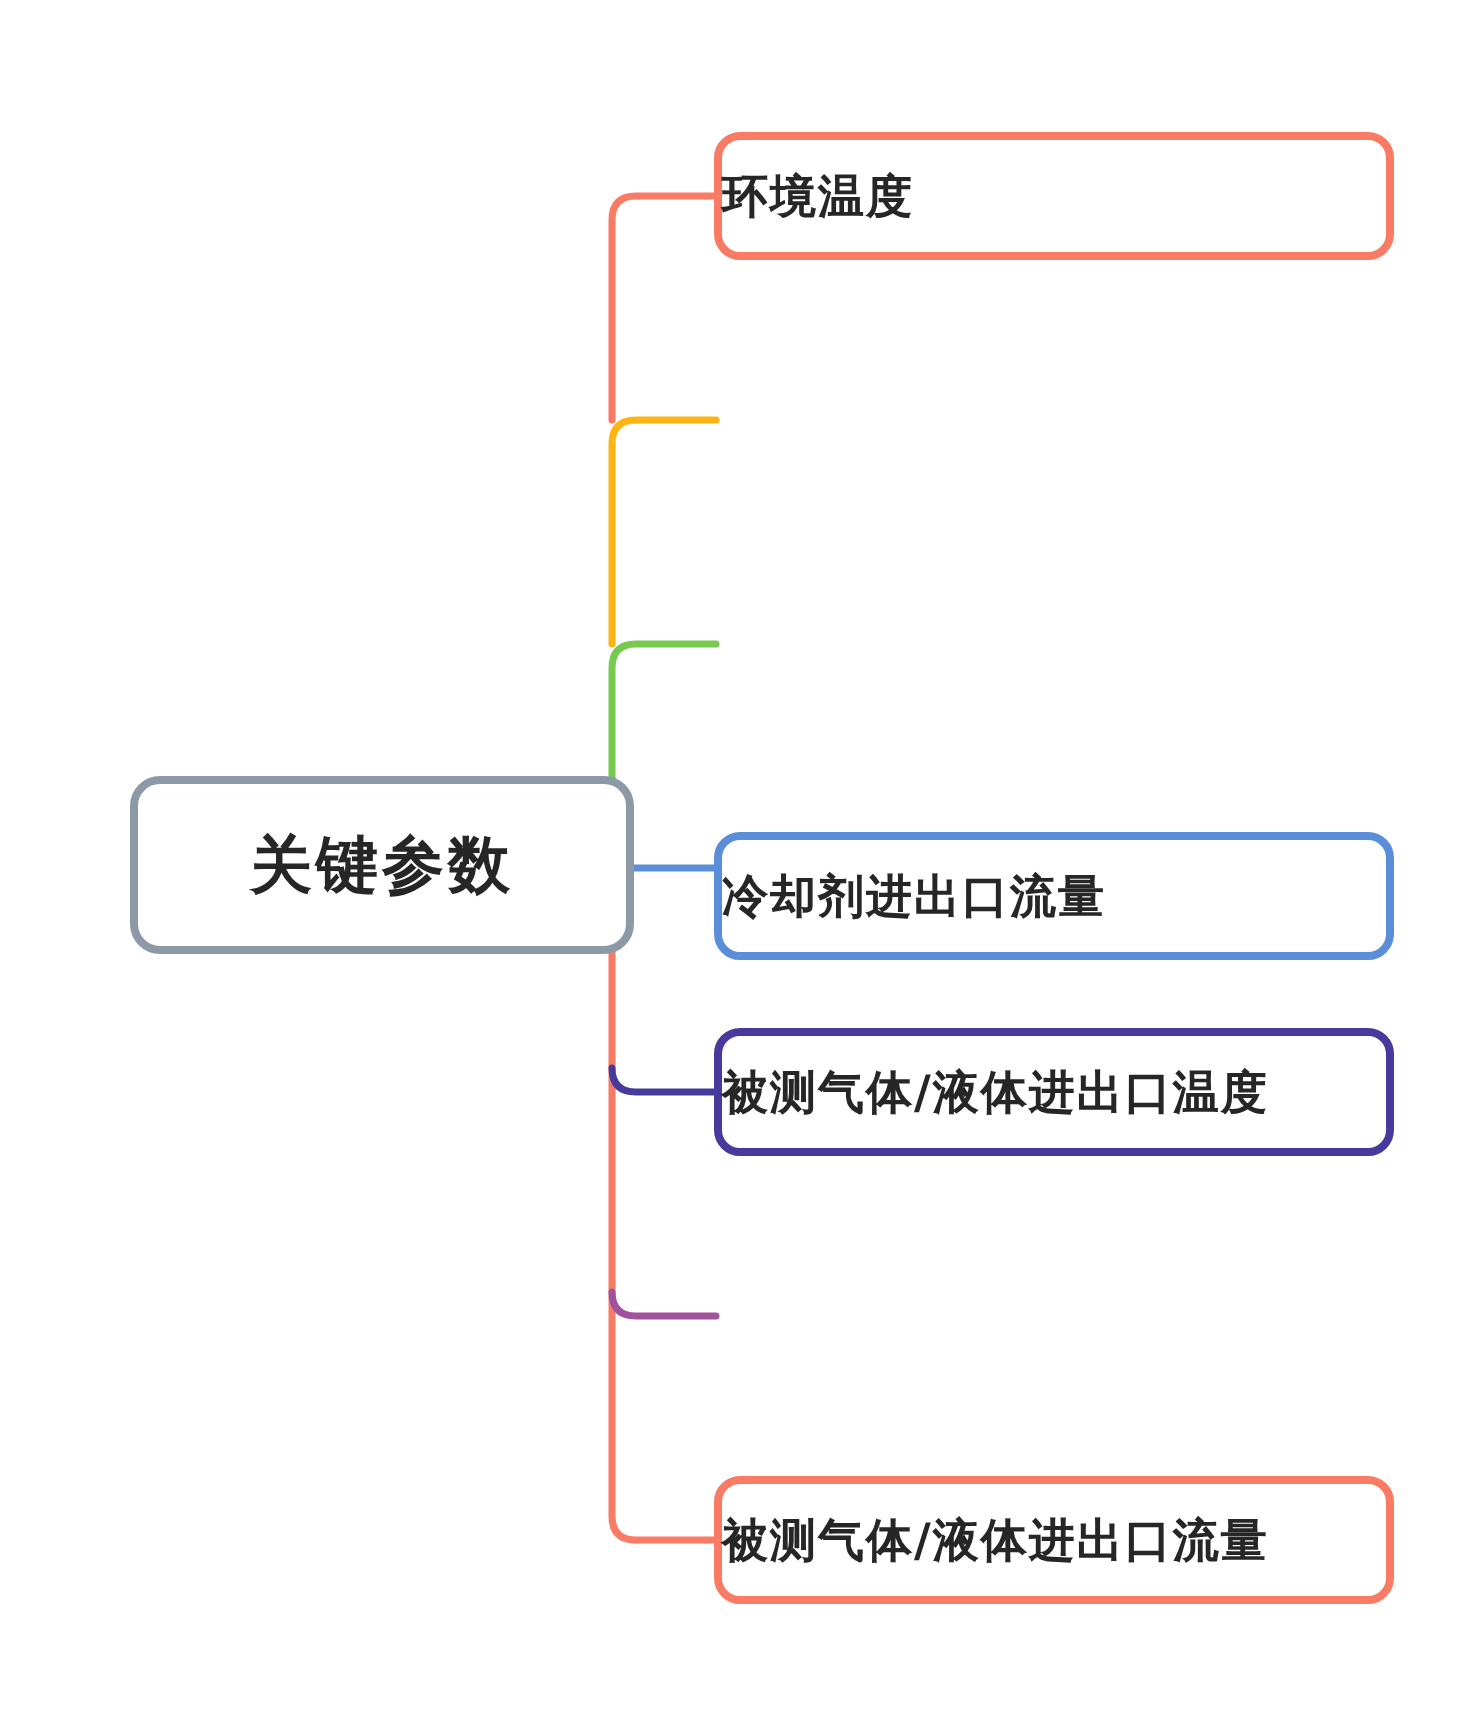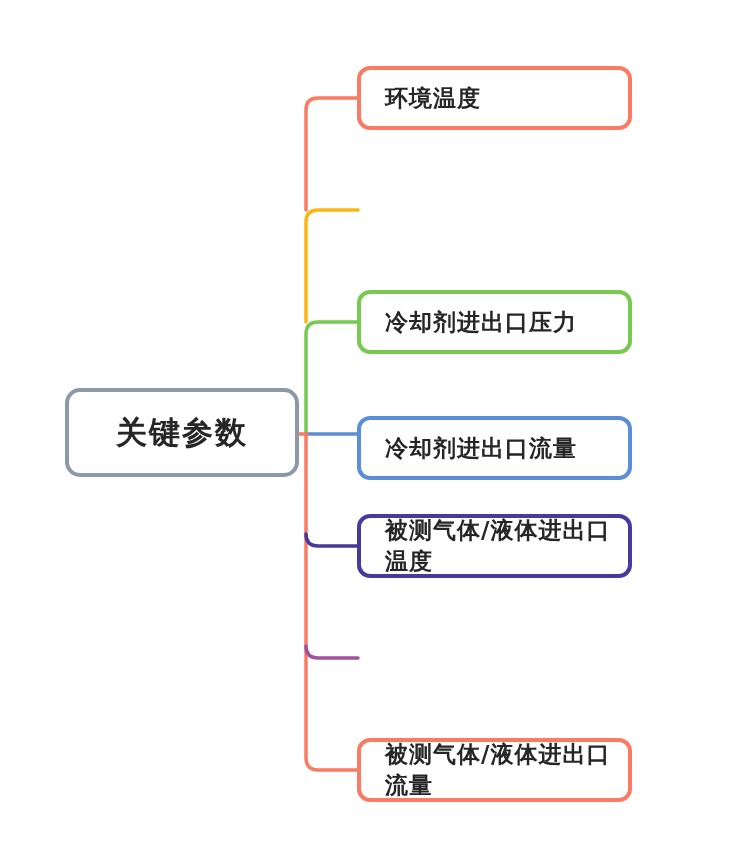--- a/index.html
+++ b/index.html
@@ -23,33 +23,32 @@
     background: #ffffff;
     border-style: solid;
     display: flex;
     align-items: center;
     color: #262626;
     font-weight: 700;
     cursor: default;
   }
   .root-node {
     left: 65px; top: 388px;
-    width: 234px; height: 89px;
+    width: 252px; height: 89px;
     border-width: 4px;
     border-radius: 15px;
     justify-content: center;
     font-size: 31px;
     letter-spacing: 2px;
   }
   .branch-node {
     left: 357px;
-    width: 275px; height: 64px;
+    width: 340px; height: 64px;
     border-width: 4px;
     border-radius: 13px;
-    padding-left: 24px;
     font-size: 23px;
     letter-spacing: 1px;
   }
   .branch-node.n1 { top: 66px; }
   .branch-node.n2 { top: 178px; }
   .branch-node.n3 { top: 290px; }
   .branch-node.n4 { top: 416px; }
   .branch-node.n5 { top: 514px; }
   .branch-node.n6 { top: 626px; }
   .branch-node.n7 { top: 738px; }
@@ -80,23 +79,20 @@
 
   <div class="node root-node" style="border-color: rgb(142, 153, 168);">
     <span>关键参数</span>
   </div>
 
   <div class="node branch-node n1" style="border-color: rgb(250, 123, 100);">
     <span>环境温度</span>
   </div>
 
 
-  <div class="node branch-node n3" style="border-color: rgb(119, 201, 79);">
-    <span>冷却剂进出口压力</span>
-  </div>
 
   <div class="node branch-node n4" style="border-color: rgb(90, 142, 216);">
     <span>冷却剂进出口流量</span>
   </div>
 
   <div class="node branch-node n5" style="border-color: rgb(71, 58, 156);">
     <span>被测气体/液体进出口温度</span>
   </div>
 
 

